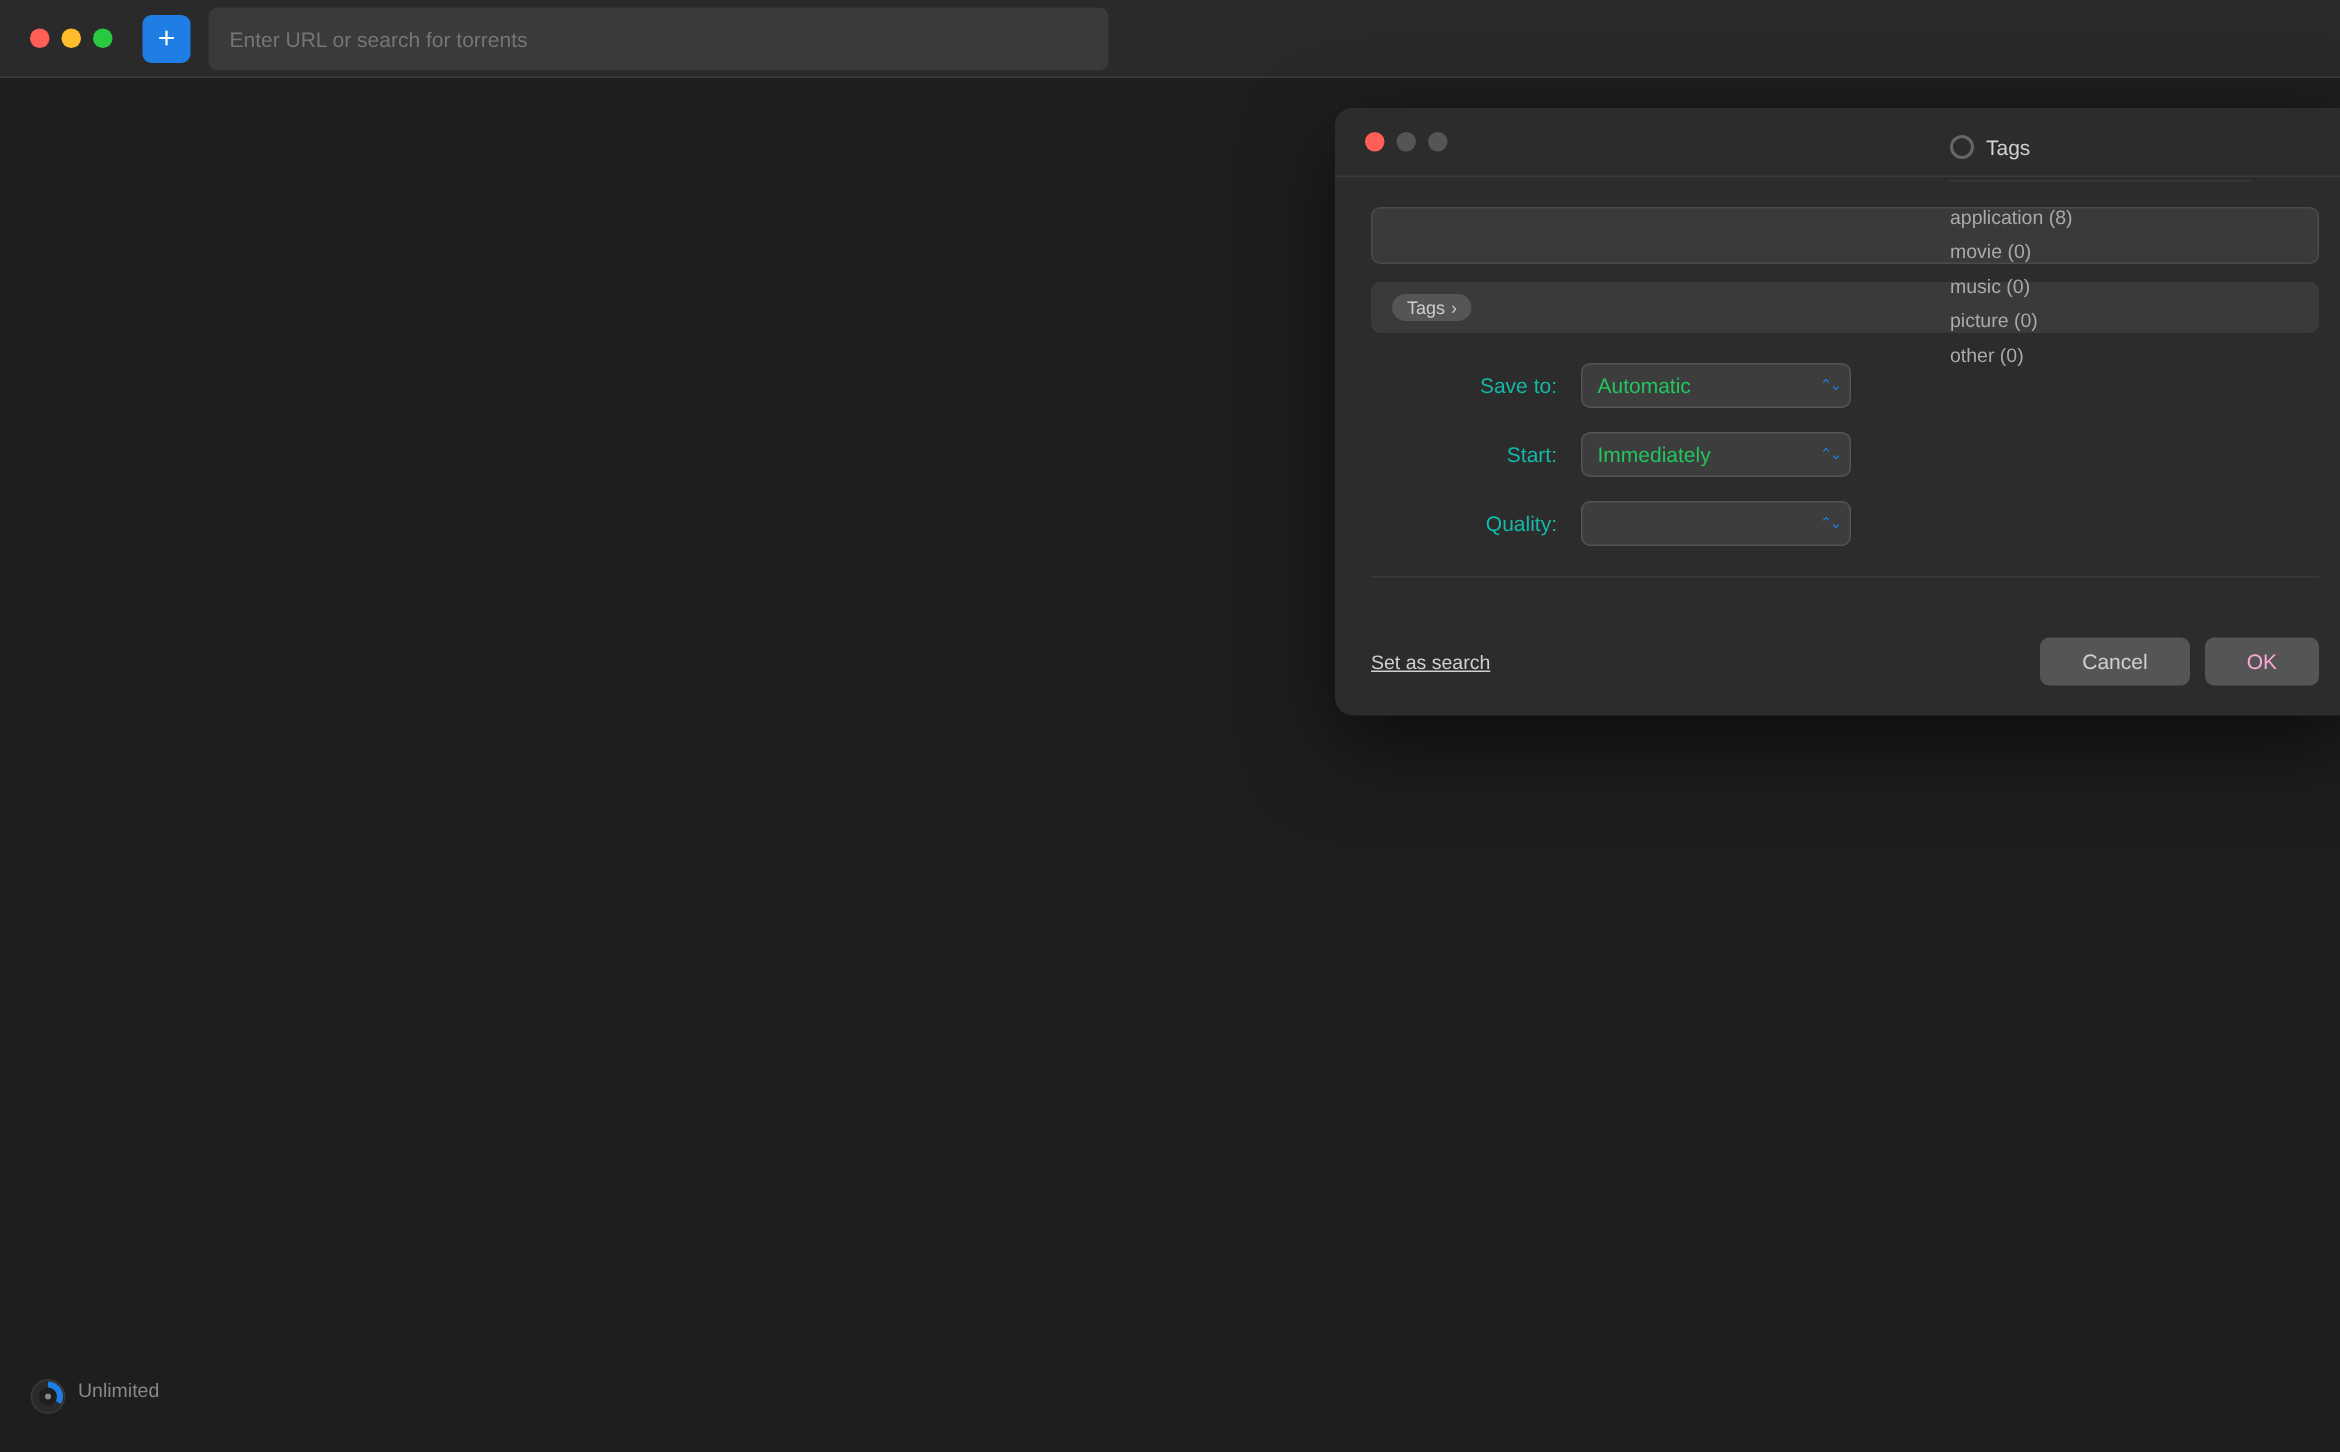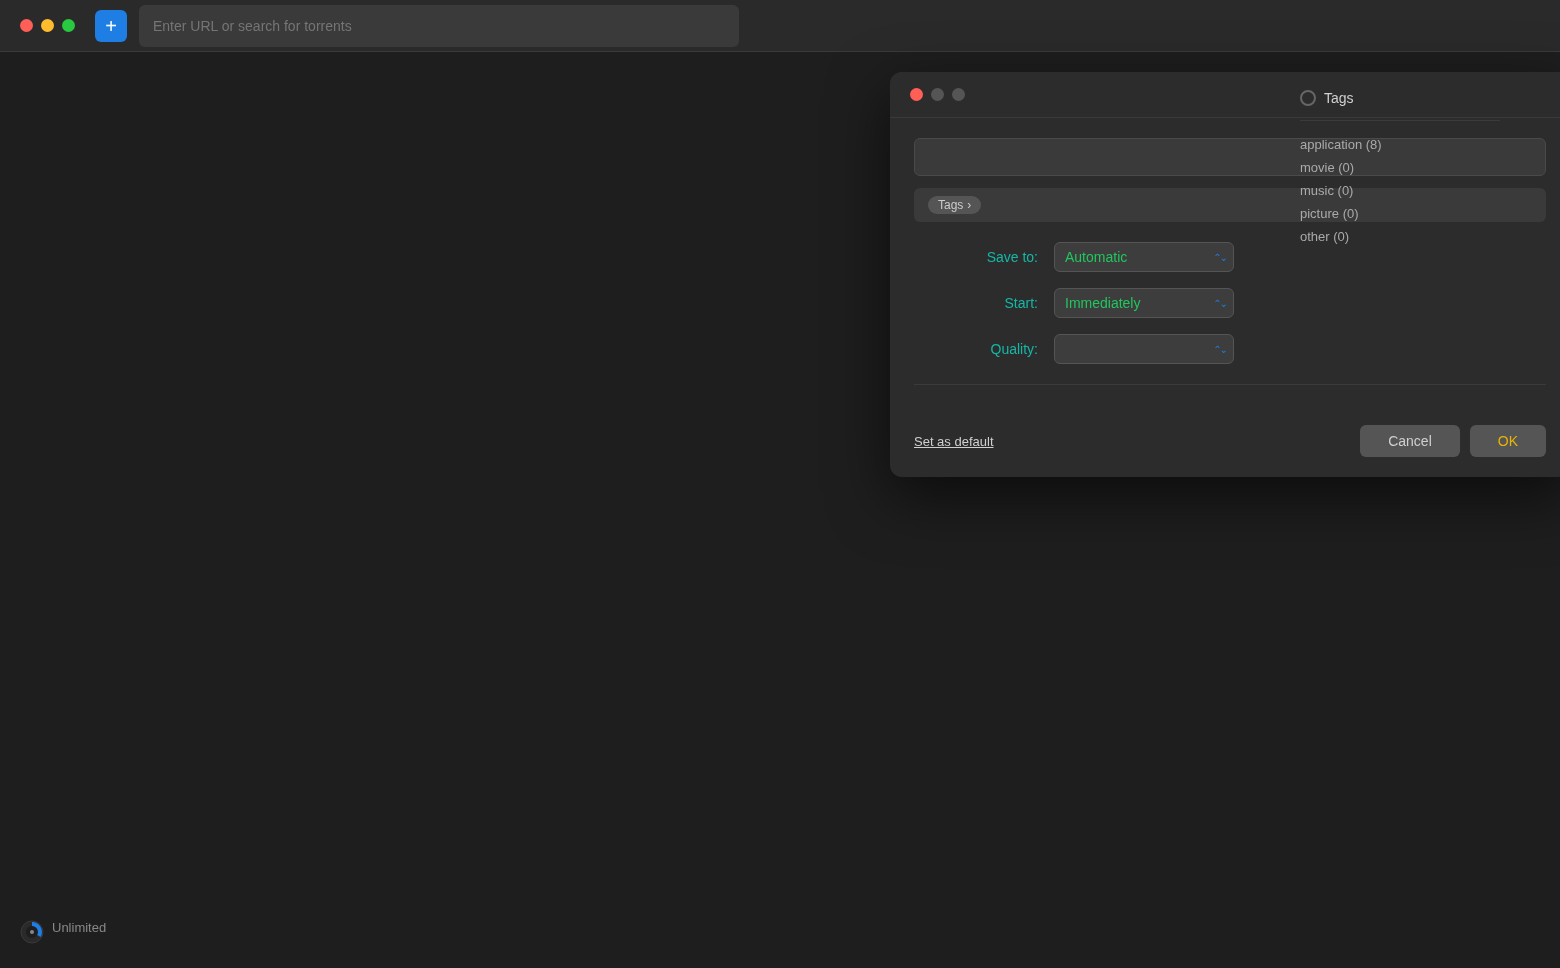--- a/index.html
+++ b/index.html
@@ -296,21 +296,21 @@
       font-family: inherit;
     }
 
     .btn-cancel {
       background: #555;
       color: #d0d0d0;
     }
 
     .btn-ok {
       background: #555;
-      color: #eab308;
+      color: #f9a8d4;
     }
 
     
     .sidebar-panel {
       width: 200px;
       padding-top: 10px;
       flex-shrink: 0;
       position: absolute;
       right: 60px;
       top: 80px;
@@ -424,21 +424,21 @@
           </select>
         </div>
       </div>
 
       <hr class="divider">
 
       
     </div>
 
     <div class="dialog-footer">
-      <button class="set-default-link">Set as default</button>
+      <button class="set-default-link">Set as search</button>
       <div class="footer-buttons">
         <button class="btn btn-cancel">Cancel</button>
         <button class="btn btn-ok">OK</button>
       </div>
     </div>
   </div>
 
   <div class="sidebar-panel">
     <div class="tags-section-title">
       <div class="tags-radio"></div>

